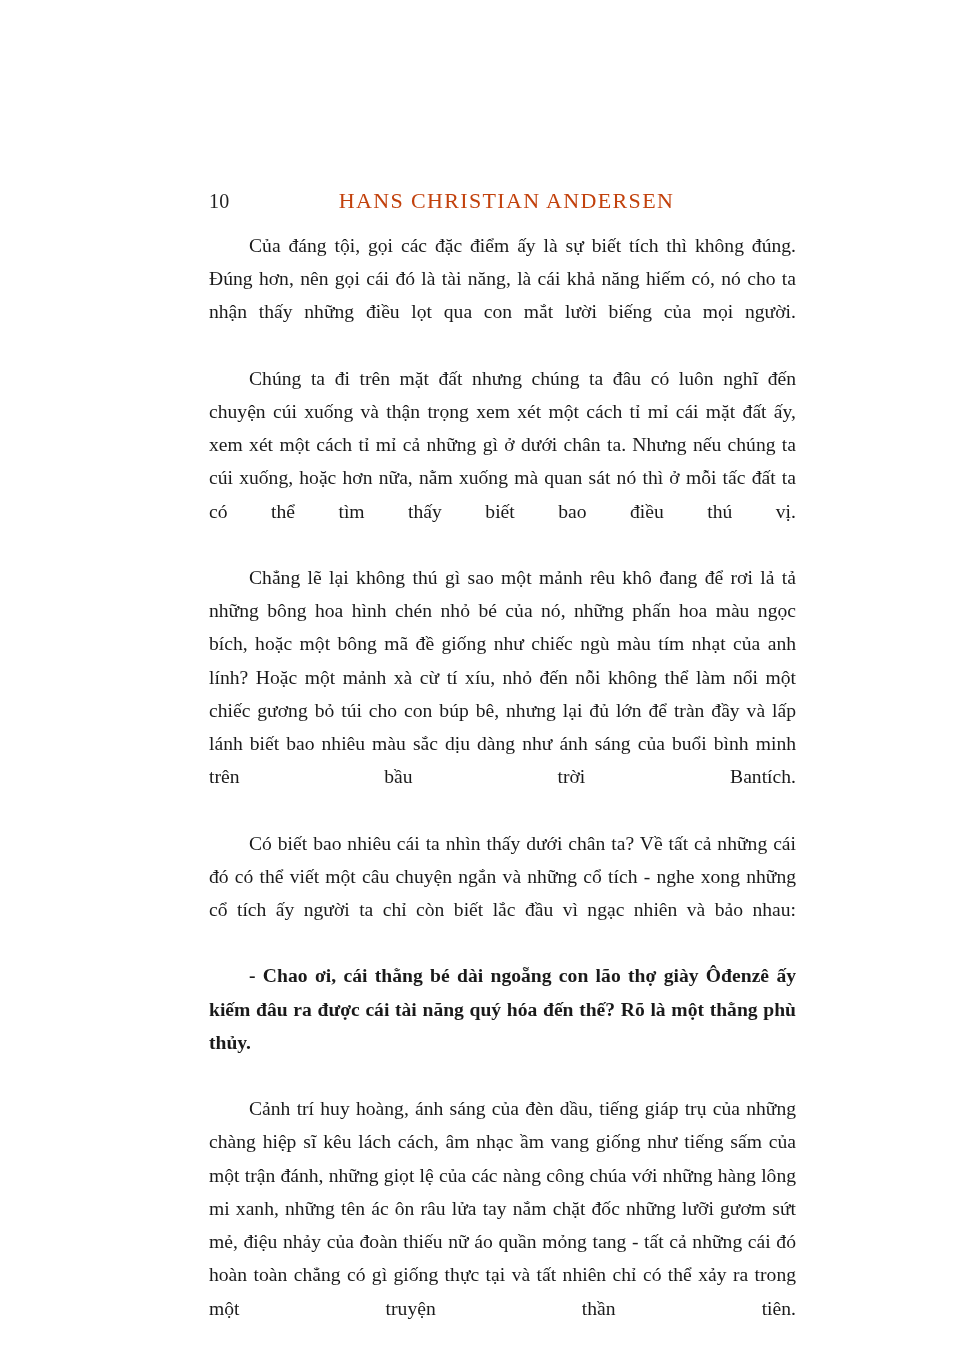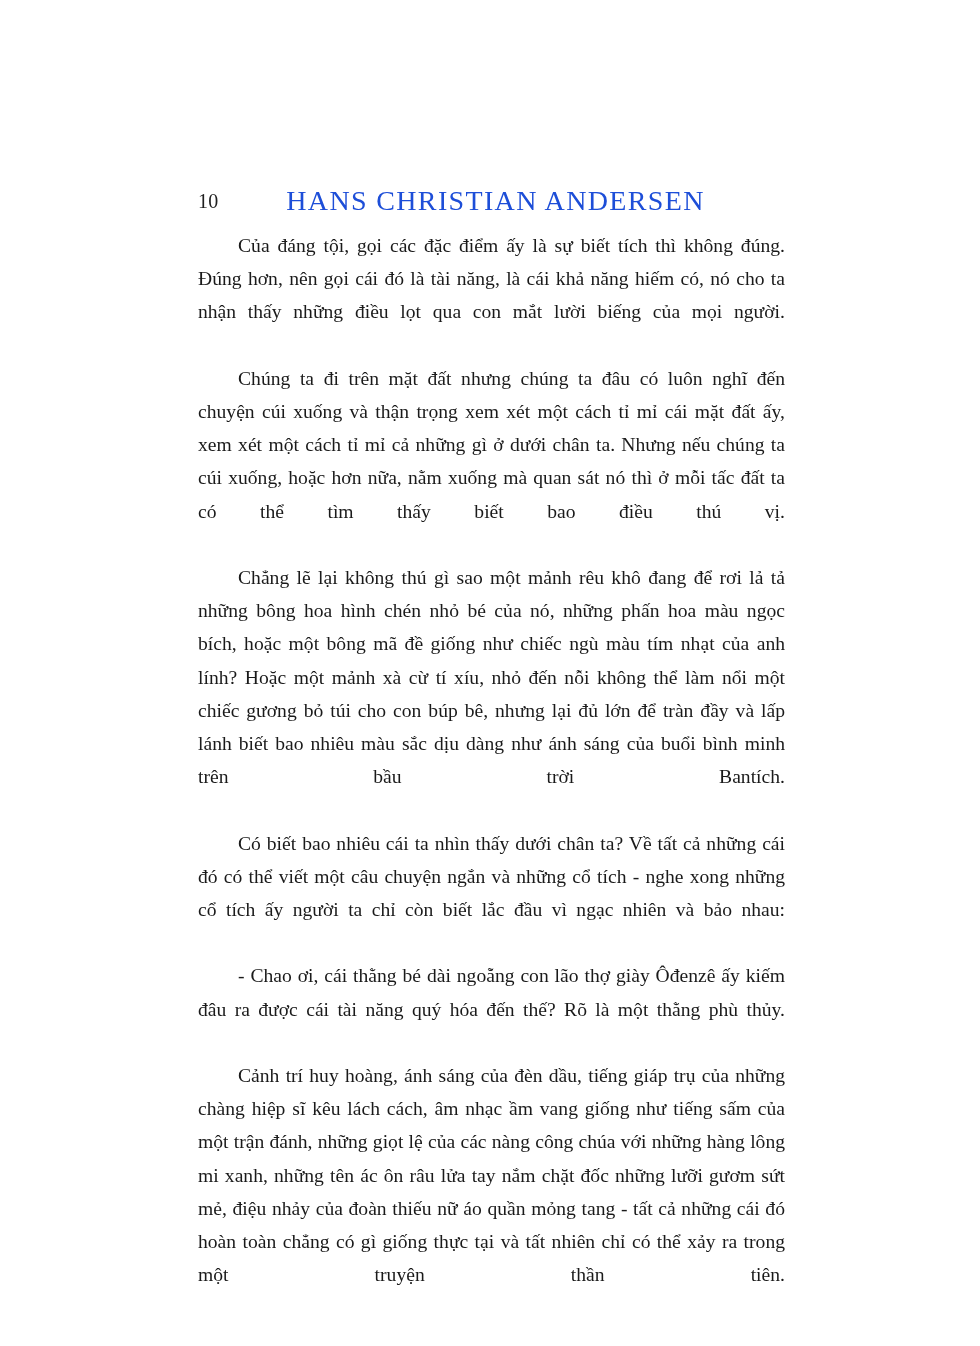--- a/index.html
+++ b/index.html
@@ -10,20 +10,21 @@
 
   .page {
     position: relative;
     width: 860px;
     height: 1346px;
     background: #ffffff;
     overflow: hidden;
     box-sizing: border-box;
     font-family: "Liberation Serif", "DejaVu Serif", serif;
     color: #1a1a1a;
+    margin-left: 11px;
   }
 
   
   .running-head {
     position: absolute;
     left: 198px;
     top: 188px;
     width: 587px;
     height: 26px;
   }
@@ -38,24 +39,24 @@
     color: #1f1f1f;
     white-space: nowrap;
   }
 
   .head-title {
     position: absolute;
     left: 0;
     right: 0;
     top: 0;
     text-align: center;
-    font-size: 28px;
+    font-size: 22px;
     line-height: 26px;
     letter-spacing: 1.35px;
-    color: #1d4ed8;
+    color: #c2410c;
     white-space: nowrap;
     padding-left: 8px;
   }
 
   
   .textblock {
     position: absolute;
     left: 198px;
     top: 229px;
     width: 587px;
@@ -75,20 +76,21 @@
 
   
   .para::after {
     content: "";
     display: inline-block;
     width: 100%;
   }
 
   .para.dialogue {
     text-indent: 40px;
+    font-weight: bold;
   }
 </style>
 </head>
 <body>
 
 <div class="page">
 
   <div class="running-head">
     <span class="folio">10</span>
     <span class="head-title">HANS CHRISTIAN ANDERSEN</span>

